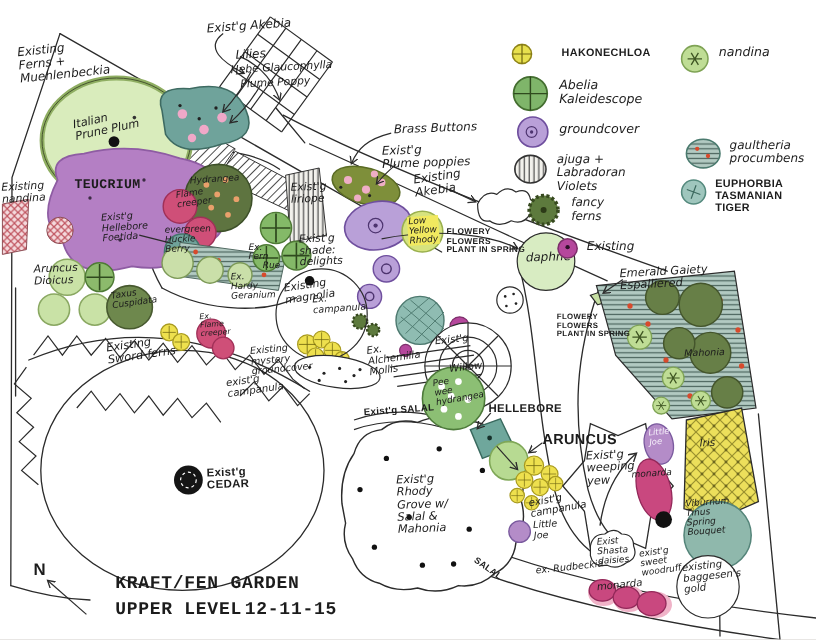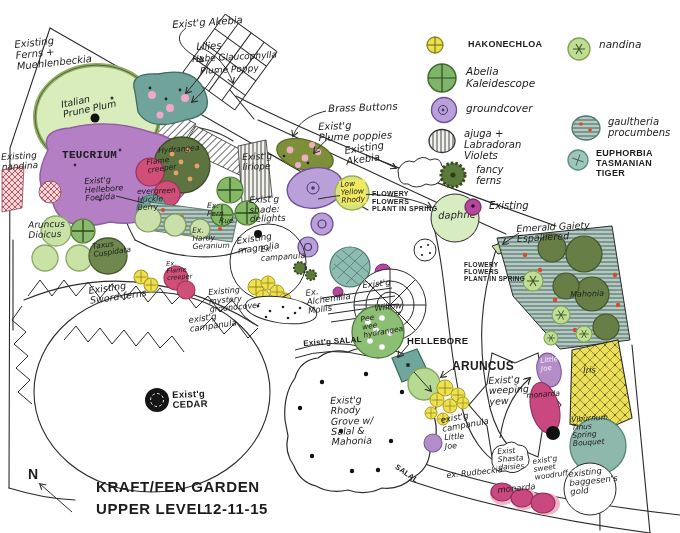--- a/index.html
+++ b/index.html
@@ -5,21 +5,21 @@
   html,body{margin:0;padding:0;background:#d8d6d2;}
   #page{position:relative;width:680px;height:533px;background:#ffffff;overflow:hidden;
         font-family:"DejaVu Sans",sans-serif;color:#1c1c1c;}
   #plansvg{position:absolute;left:0;top:0;width:680px;height:533px;}
   .lbl{position:absolute;line-height:1.08;white-space:pre-line;transform-origin:left top;
        pointer-events:none;}
   .hand{font-family:"DejaVu Sans",sans-serif;font-style:italic;font-weight:500;}
   .print{font-family:"Liberation Sans",sans-serif;font-weight:700;letter-spacing:.3px;font-style:normal;}
   .legend-item{position:absolute;}
   .legend-label{position:absolute;line-height:1.12;white-space:pre-line;}
-  .title-line{position:absolute;font-family:Liberation Sans, sans-serif;font-weight:700;
+  .title-line{position:absolute;font-family:Liberation Mono, monospace;font-weight:700;
       font-size:15px;letter-spacing:.6px;}
   .north{position:absolute;font-family:"Liberation Sans",sans-serif;font-weight:700;font-size:14px;}
 </style>
 </head>
 <body>
 
 <div id="page">
 
 <svg id="plansvg" viewBox="0 0 680 533">
   <defs>

